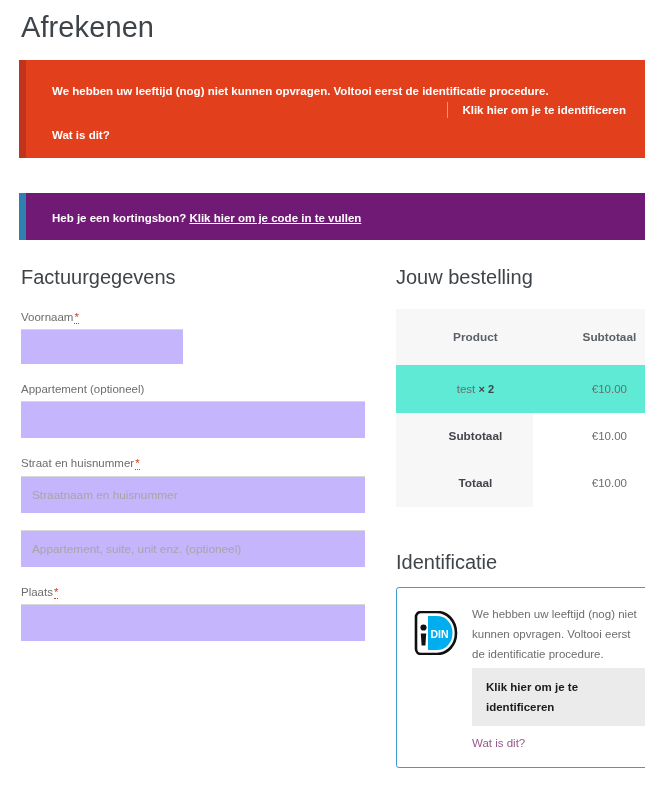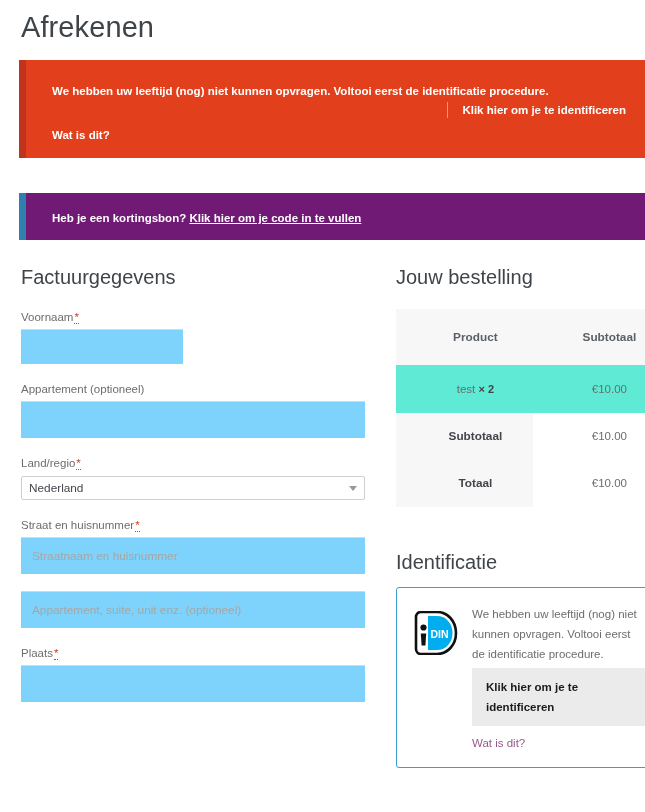--- a/index.html
+++ b/index.html
@@ -137,21 +137,21 @@
     color: #cc4125;
     border-bottom: 1px dotted #cc4125;
     text-decoration: none;
     margin-left: 1px;
   }
   .field-input {
     box-sizing: border-box;
     display: block;
     width: 100%;
     height: 37px;
-    background: #7dd3fc;
+    background: #c4b5fd;
     border: none;
     border-top: 1px solid #d8d8d8;
     border-radius: 0;
     padding: 0 11px;
     font-size: 11.8px;
     font-family: "Liberation Sans", sans-serif;
     color: #43454b;
     outline: none;
   }
   .field-input::placeholder {
@@ -339,31 +339,20 @@
         </label>
         <input class="field-input" type="text" value="" style="">
       </div>
 
 
       <div class="field">
         <label class="field-label">Appartement (optioneel)</label>
         <input class="field-input" type="text" value="" style="">
       </div>
 
-      <div class="field">
-        <label class="field-label">
-          <span>Land/regio</span><abbr class="req">*</abbr>
-        </label>
-        <div class="field-select-wrap">
-          <select class="field-select">
-            <option>Nederland</option>
-          </select>
-          <span class="select-arrow"></span>
-        </div>
-      </div>
 
       <div class="field">
         <label class="field-label">
           <span>Straat en huisnummer</span><abbr class="req">*</abbr>
         </label>
         <input class="field-input" type="text" placeholder="Straatnaam en huisnummer" style="">
       </div>
 
       <div class="field">
         <input class="field-input" type="text" placeholder="Appartement, suite, unit enz. (optioneel)" style="">

